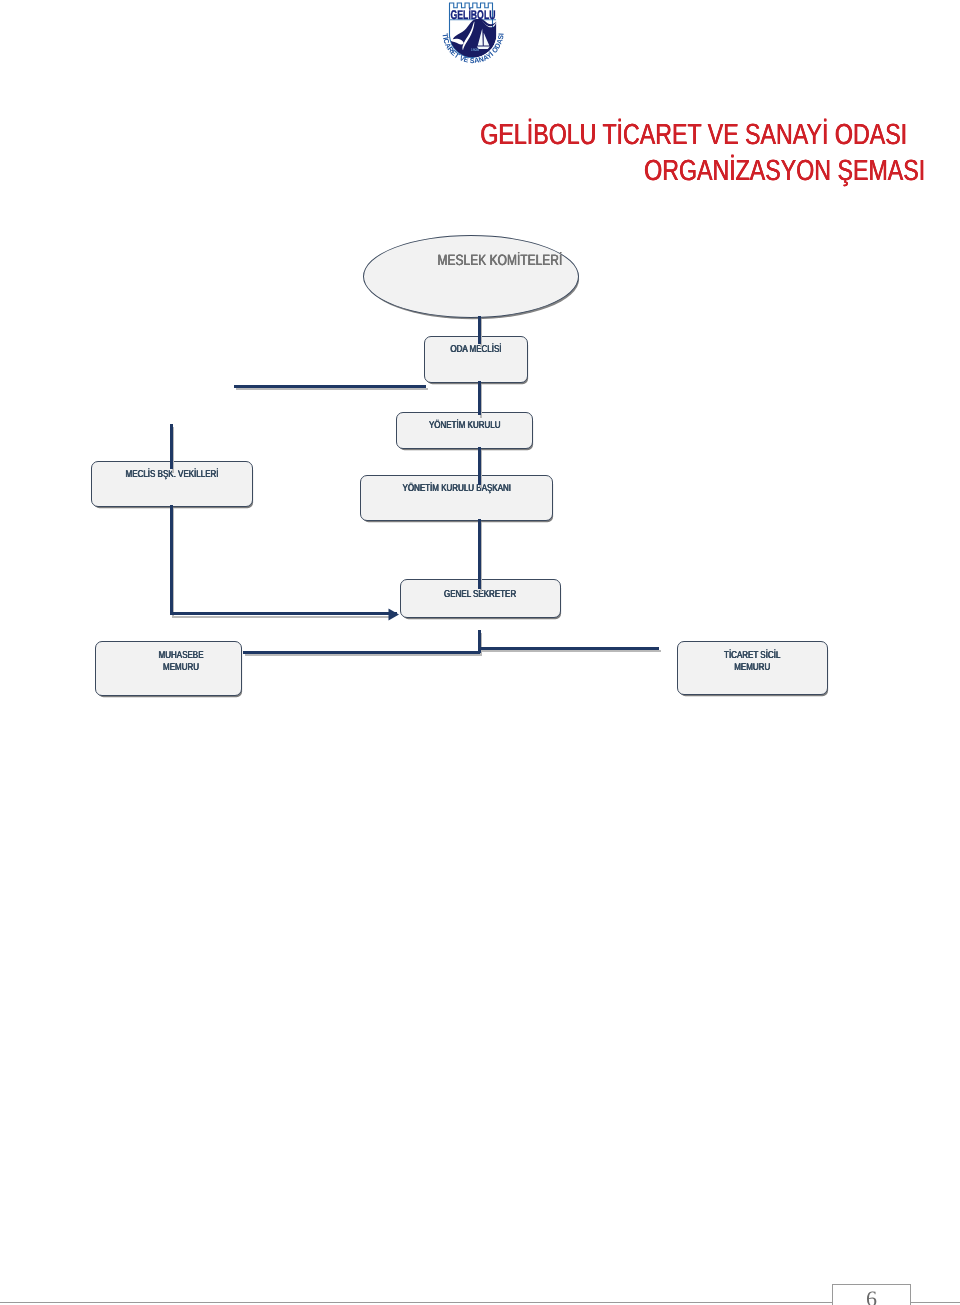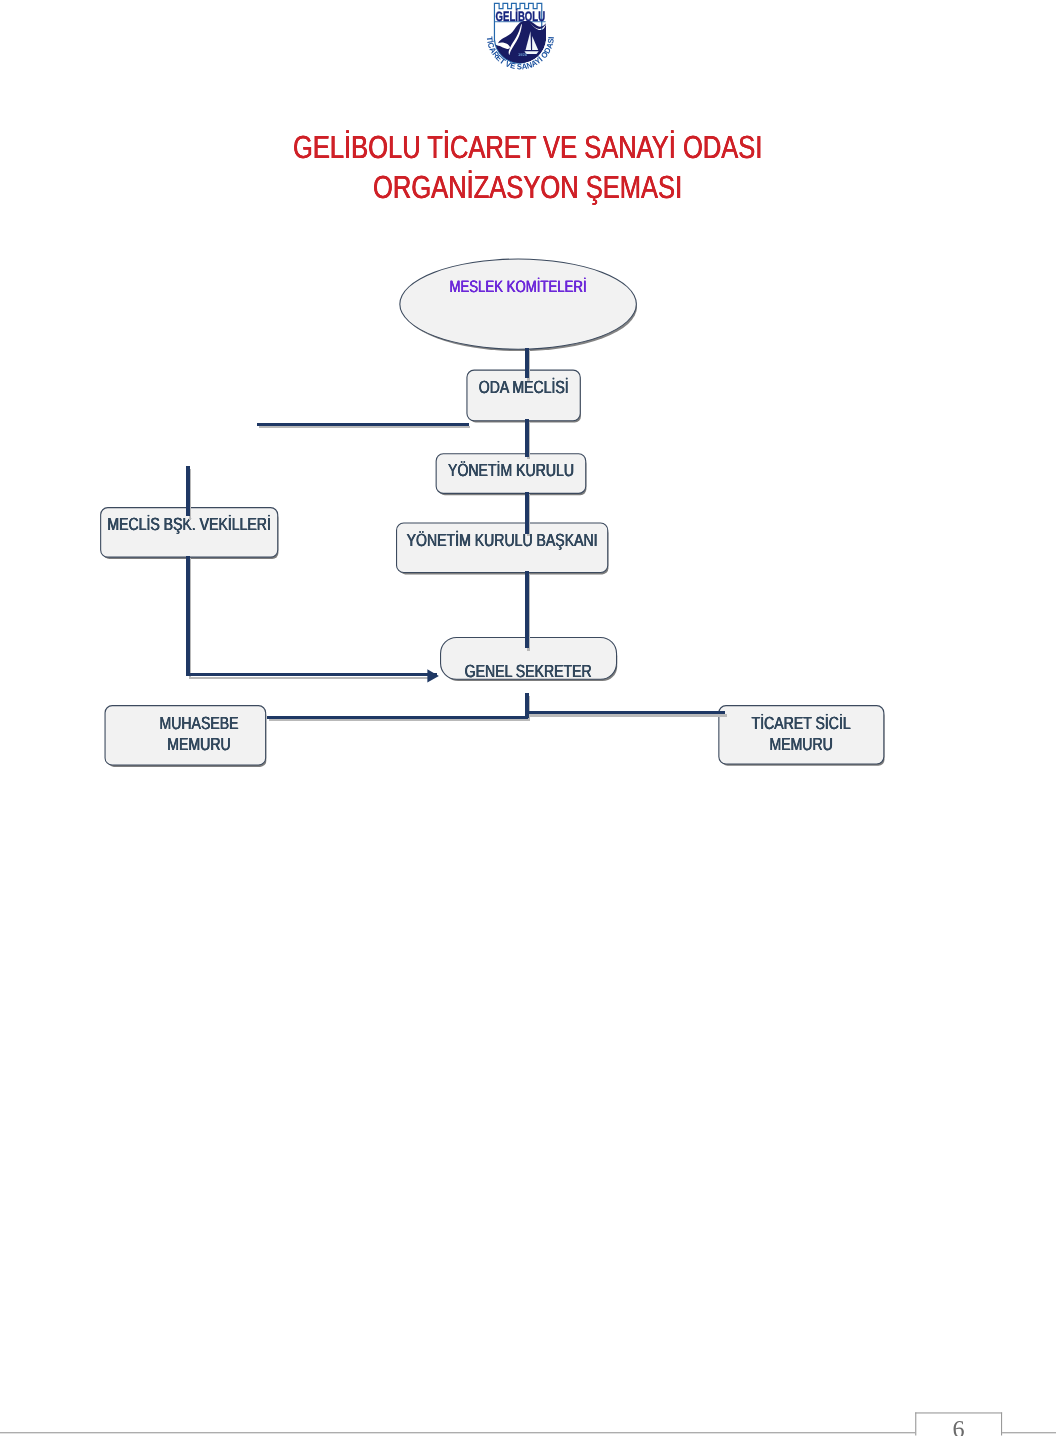--- a/index.html
+++ b/index.html
@@ -1,29 +1,29 @@
 <!DOCTYPE html>
 <html><head>
 <meta charset="utf-8">
 <title>Organizasyon Semasi</title>
 <style>
   html,body{margin:0;padding:0;}
   body{width:960px;height:1305px;background:#ffffff;font-family:"Liberation Sans",sans-serif;overflow:hidden;position:relative;-webkit-font-smoothing:antialiased;text-rendering:geometricPrecision;}
   .page{position:absolute;inset:0;}
   #logo{position:absolute;left:437px;top:1px;width:68px;height:68px;transform:translateZ(0);}
-  .title{position:absolute;left:0;width:960px;text-align:center;color:#cf2027;font-size:29px;line-height:1.22;}
+  .title{position:absolute;left:0;width:960px;text-align:right;color:#cf2027;font-size:29px;line-height:1.22;}
   #title1{top:118px;}
   #title2{top:154px;}
   .connectors{position:absolute;left:0;top:0;z-index:5;pointer-events:none;}
-  .node.gs{padding-top:22px;border-radius:15px;}
+  .node.gs{padding-top:9px;}
   .node.two{padding-top:8px;line-height:1.16;}
   .lbl{display:inline-block;transform:scaleX(0.80) translateZ(0);transform-origin:center center;white-space:nowrap;text-shadow:0.35px 0 0 currentColor,-0.35px 0 0 currentColor;}
-  .node{position:absolute;box-sizing:border-box;border:1.4px solid #3c4a5e;border-radius:7px;background:#f2f2f2;color:#31475c;display:flex;align-items:flex-start;justify-content:center;padding-top:7px;text-align:center;font-size:16px;line-height:1.14;letter-spacing:0;
+  .node{position:absolute;box-sizing:border-box;border:1.4px solid #3c4a5e;border-radius:7px;background:#f2f2f2;color:#31475c;display:flex;align-items:flex-start;justify-content:center;padding-top:7px;text-align:center;font-size:10px;line-height:1.14;letter-spacing:0;
     box-shadow:1.5px 2.6px 0 -1.4px rgba(118,118,118,0.95);}
-  .ell{position:absolute;box-sizing:border-box;border:1.4px solid #3c4a5e;border-radius:50%;background:#f2f2f2;color:#6d28d9;display:flex;align-items:flex-start;justify-content:center;padding-top:16px;text-align:center;font-size:15px;letter-spacing:0;
+  .ell{position:absolute;box-sizing:border-box;border:1.4px solid #3c4a5e;border-radius:50%;background:#f2f2f2;color:#737373;display:flex;align-items:flex-start;justify-content:flex-end;padding-top:16px;text-align:center;font-size:15px;letter-spacing:0;
     box-shadow:1.5px 2.6px 0 -1.4px rgba(118,118,118,0.9);}
   .footer-line{position:absolute;left:0;top:1302px;width:960px;height:1px;background:#9a9a9a;}
   #pagenum{position:absolute;left:832px;top:1284px;width:79px;height:30px;border:1px solid #9a9a9a;border-bottom:none;background:#fff;box-sizing:border-box;text-align:center;font-family:"Liberation Serif",serif;font-size:22px;color:#6b6b6b;line-height:28px;}
   .pn{display:inline-block;transform:translateZ(0);}
 </style>
 </head>
 <body>
 
 <div class="page">
   <div id="logo">
@@ -118,19 +118,19 @@
     </div>
   <div class="node" style="left:360px;top:475px;width:193px;height:46px;">
       <span class="lbl">YÖNETİM KURULU BAŞKANI</span>
     </div>
   <div class="node gs" style="left:400px;top:579px;width:161px;height:39px;">
       <span class="lbl">GENEL SEKRETER</span>
     </div>
   <div class="node two" style="left:95px;top:641px;width:147px;height:55px;padding-left:25px;">
       <span class="lbl">MUHASEBE<br>MEMURU</span>
     </div>
-  <div class="node two" style="left:653px;top:641px;width:151px;height:54px;">
+  <div class="node two" style="left:677px;top:641px;width:151px;height:54px;">
       <span class="lbl">TİCARET SİCİL<br>MEMURU</span>
     </div>
 
   <div class="footer-line"></div>
   <div id="pagenum"><span class="pn">6</span></div>
 </div>
 
 </body></html>

